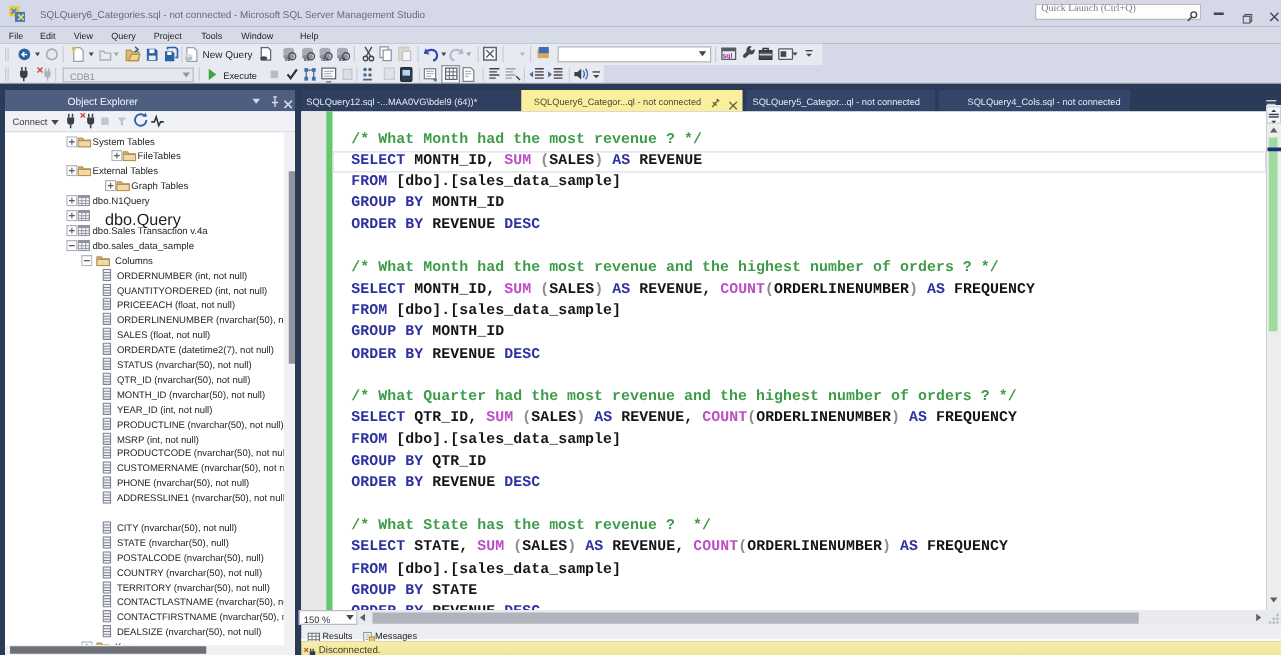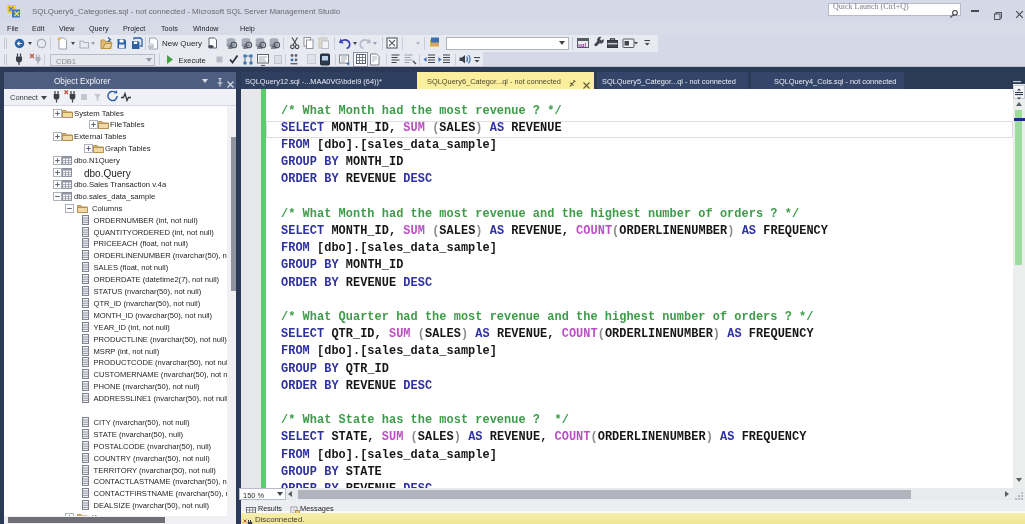--- a/index.html
+++ b/index.html
@@ -503,21 +503,21 @@
           <line x1="4.5" y1="2.2" x2="4.5" y2="6.8" stroke="#565b63" stroke-width="0.9"></line>
         </svg>
       </span>
       <span style="position:absolute;left:58px;top:0;">
         <svg width="10" height="9" style="position:absolute;top:2px;" viewBox="0 0 10 9">
           <rect x="0.5" y="0.5" width="9" height="8" fill="#fff" stroke="#8f94a0"></rect>
           <rect x="0.5" y="0.5" width="9" height="2" fill="#8f94a0"></rect>
           <path d="M0.5 4.6 h9 M0.5 6.7 h9 M3.5 2.5 v6 M6.5 2.5 v6" stroke="#8f94a0" stroke-width="0.8"></path>
         </svg>
       </span>
-      <span style="position:absolute;left:70px;top:2px;font-size:10px;color:#1e1e1e;white-space:pre;padding-left:10px;">dbo.Query</span>
+      <span style="position:absolute;left:70px;top:2px;font-size:13px;color:#1e1e1e;white-space:pre;padding-left:10px;">dbo.Query</span>
     </div>
     <div style="position:absolute;left:0;top:71.9px;height:12px;width:223px;">
       <span style="position:absolute;left:49px;top:0;">
         <svg width="9" height="9" style="position:absolute;left:0;top:2px;" viewBox="0 0 9 9">
           <rect x="0.5" y="0.5" width="8" height="8" fill="#fdfdfd" stroke="#adb2bb"></rect>
           <line x1="2.2" y1="4.5" x2="6.8" y2="4.5" stroke="#565b63" stroke-width="0.9"></line>
           <line x1="4.5" y1="2.2" x2="4.5" y2="6.8" stroke="#565b63" stroke-width="0.9"></line>
         </svg>
       </span>
       <span style="position:absolute;left:58px;top:0;">

